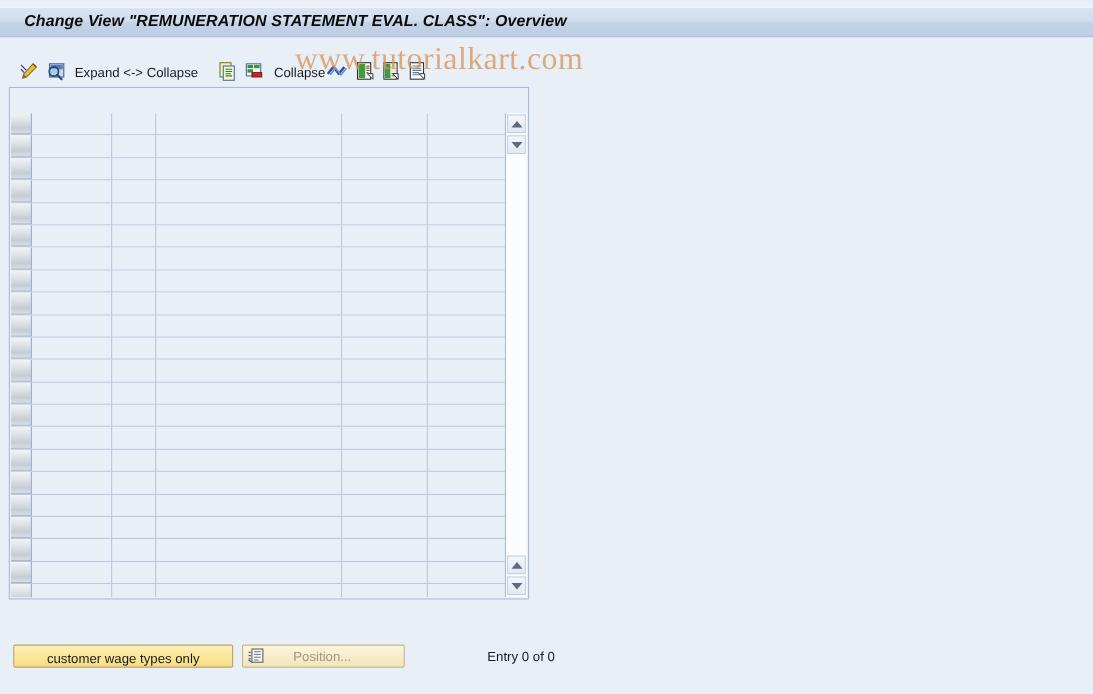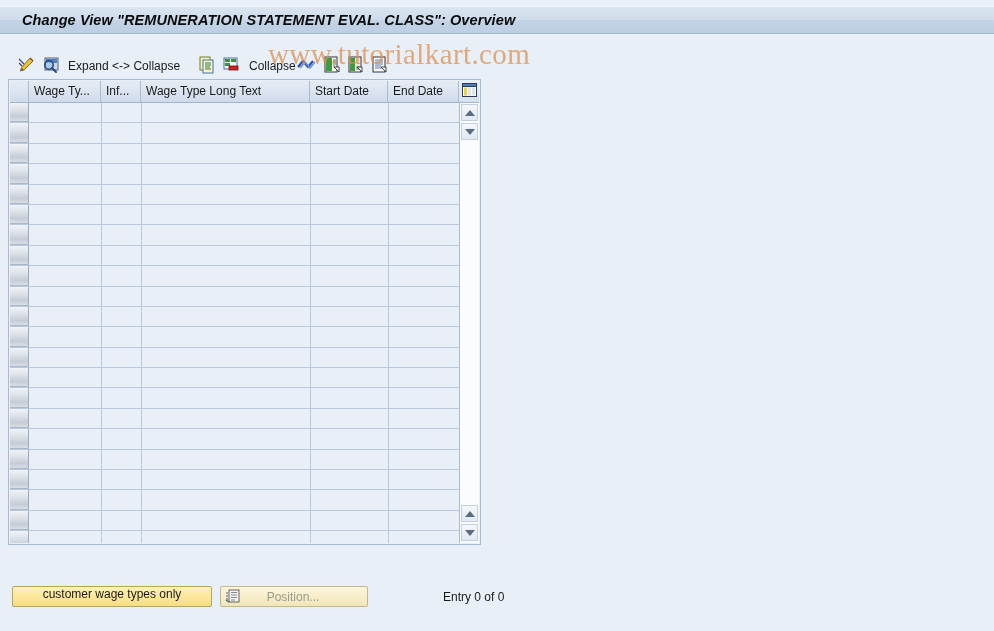--- a/index.html
+++ b/index.html
@@ -222,21 +222,21 @@
     left: 12px;
     top: 586px;
     width: 200px;
     height: 21px;
     background: linear-gradient(to bottom, #fdf0bc 0%, #fbe79a 50%, #f7dd84 100%);
     border: 1px solid #b9a45c;
     border-radius: 2px;
     font-size: 12px;
     color: #1a1a1a;
     display: flex;
-    align-items: flex-start;
+    align-items: flex-end;
     justify-content: center;
     box-sizing: border-box;
     white-space: nowrap;
   }
   .btn-pos {
     position: absolute;
     left: 220px;
     top: 586px;
     width: 148px;
     height: 21px;
@@ -375,39 +375,20 @@
       </svg>
     </span>
   </div>
 </div>
 
 <div class="watermark">www.tutorialkart.com</div>
 
 <div class="grid-outer">
   <div class="grid-inner">
 
-    <div class="hdr-row">
-      <div class="hdr-selcol"></div>
-      <div class="hdr-cell" style="left:19px;width:72px;">Wage Ty...</div>
-      <div class="hdr-cell" style="left:91px;width:40px;">Inf...</div>
-      <div class="hdr-cell" style="left:131px;width:169px;">Wage Type Long Text</div>
-      <div class="hdr-cell" style="left:300px;width:78px;">Start Date</div>
-      <div class="hdr-cell" style="left:378px;width:70px;border-right:none;">End Date</div>
-      <div class="cfg-btn">
-        <span class="icon">
-          <svg width="15" height="14" viewBox="0 0 15 14">
-            <rect x="0.5" y="0.5" width="14" height="13" fill="#ffffff" stroke="#2b3d55" stroke-width="1"></rect>
-            <rect x="0.5" y="0.5" width="14" height="3" fill="#4f7fc0" stroke="#2b3d55" stroke-width="1"></rect>
-            <rect x="2" y="4.5" width="3" height="8" fill="#f2d23a"></rect>
-            <rect x="6" y="4.5" width="3" height="8" fill="#dce6f2"></rect>
-            <rect x="10" y="4.5" width="3" height="8" fill="#dce6f2"></rect>
-          </svg>
-        </span>
-      </div>
-    </div>
 
     <div class="body-area">
         <div class="row">
           <div class="selcell"></div>
           <div class="vline" style="left: 91px;"></div>
           <div class="vline" style="left: 131px;"></div>
           <div class="vline" style="left: 300px;"></div>
           <div class="vline" style="left: 378px;"></div>
         </div>
         <div class="row">

